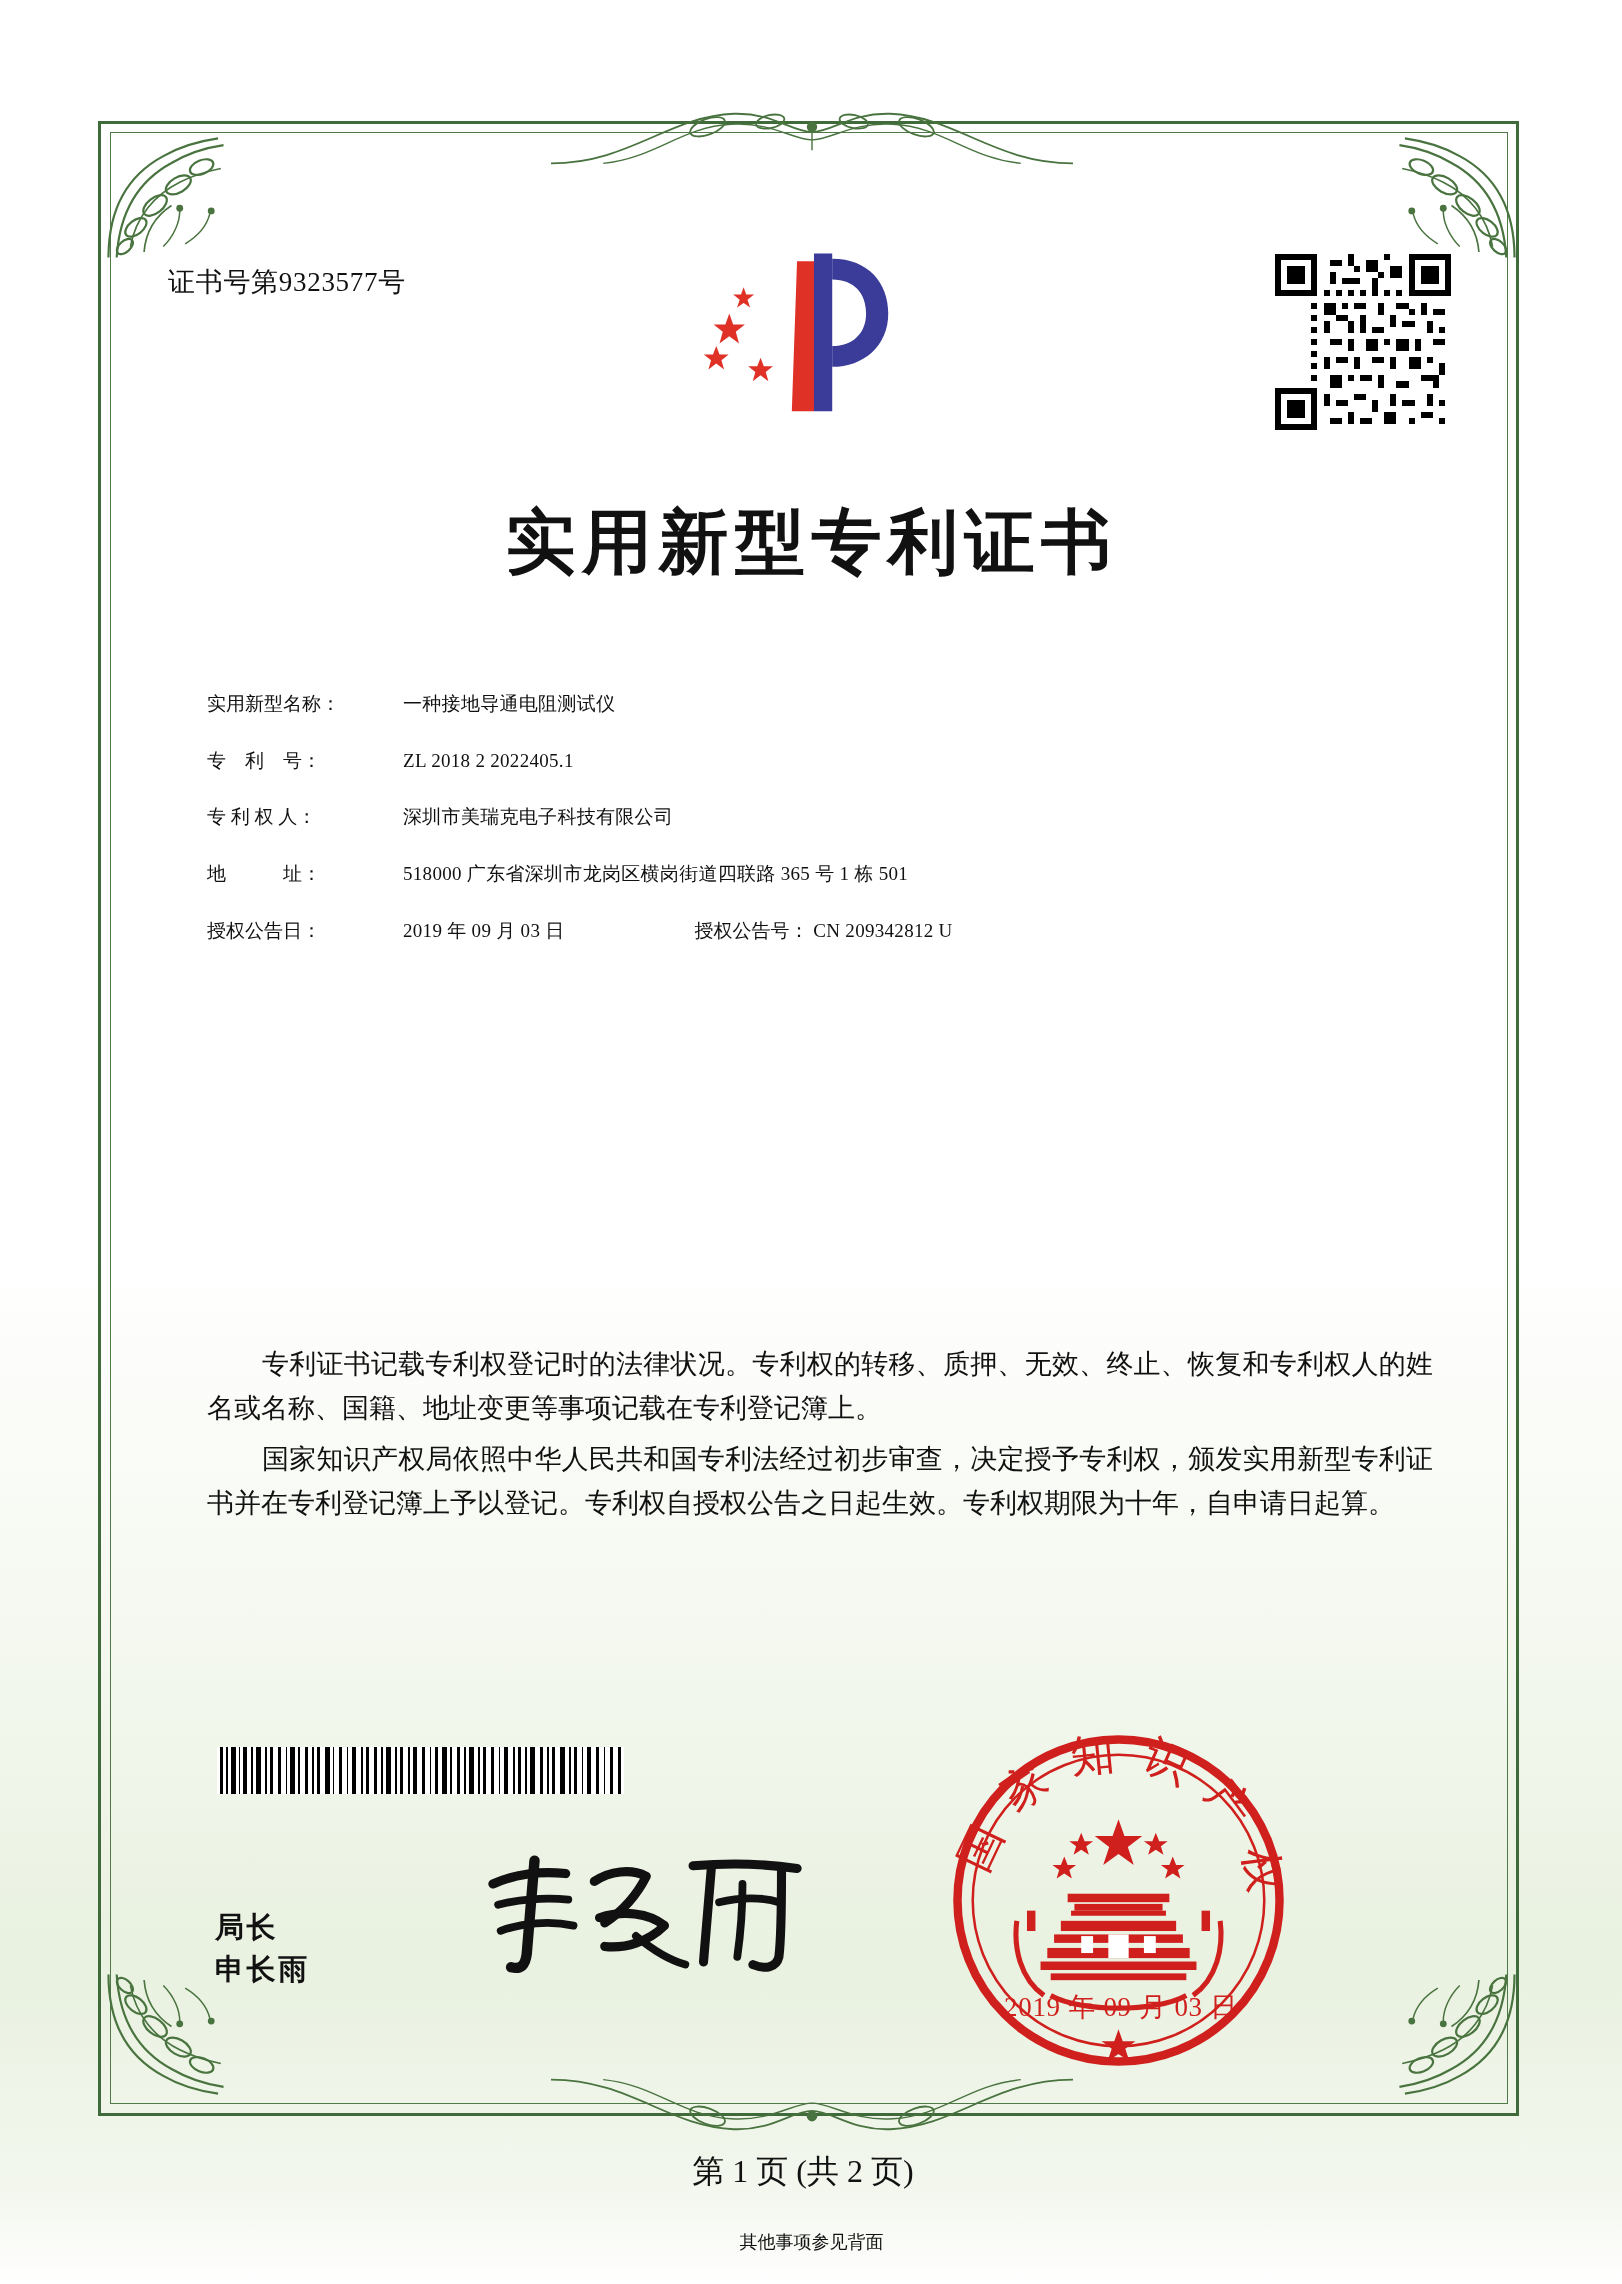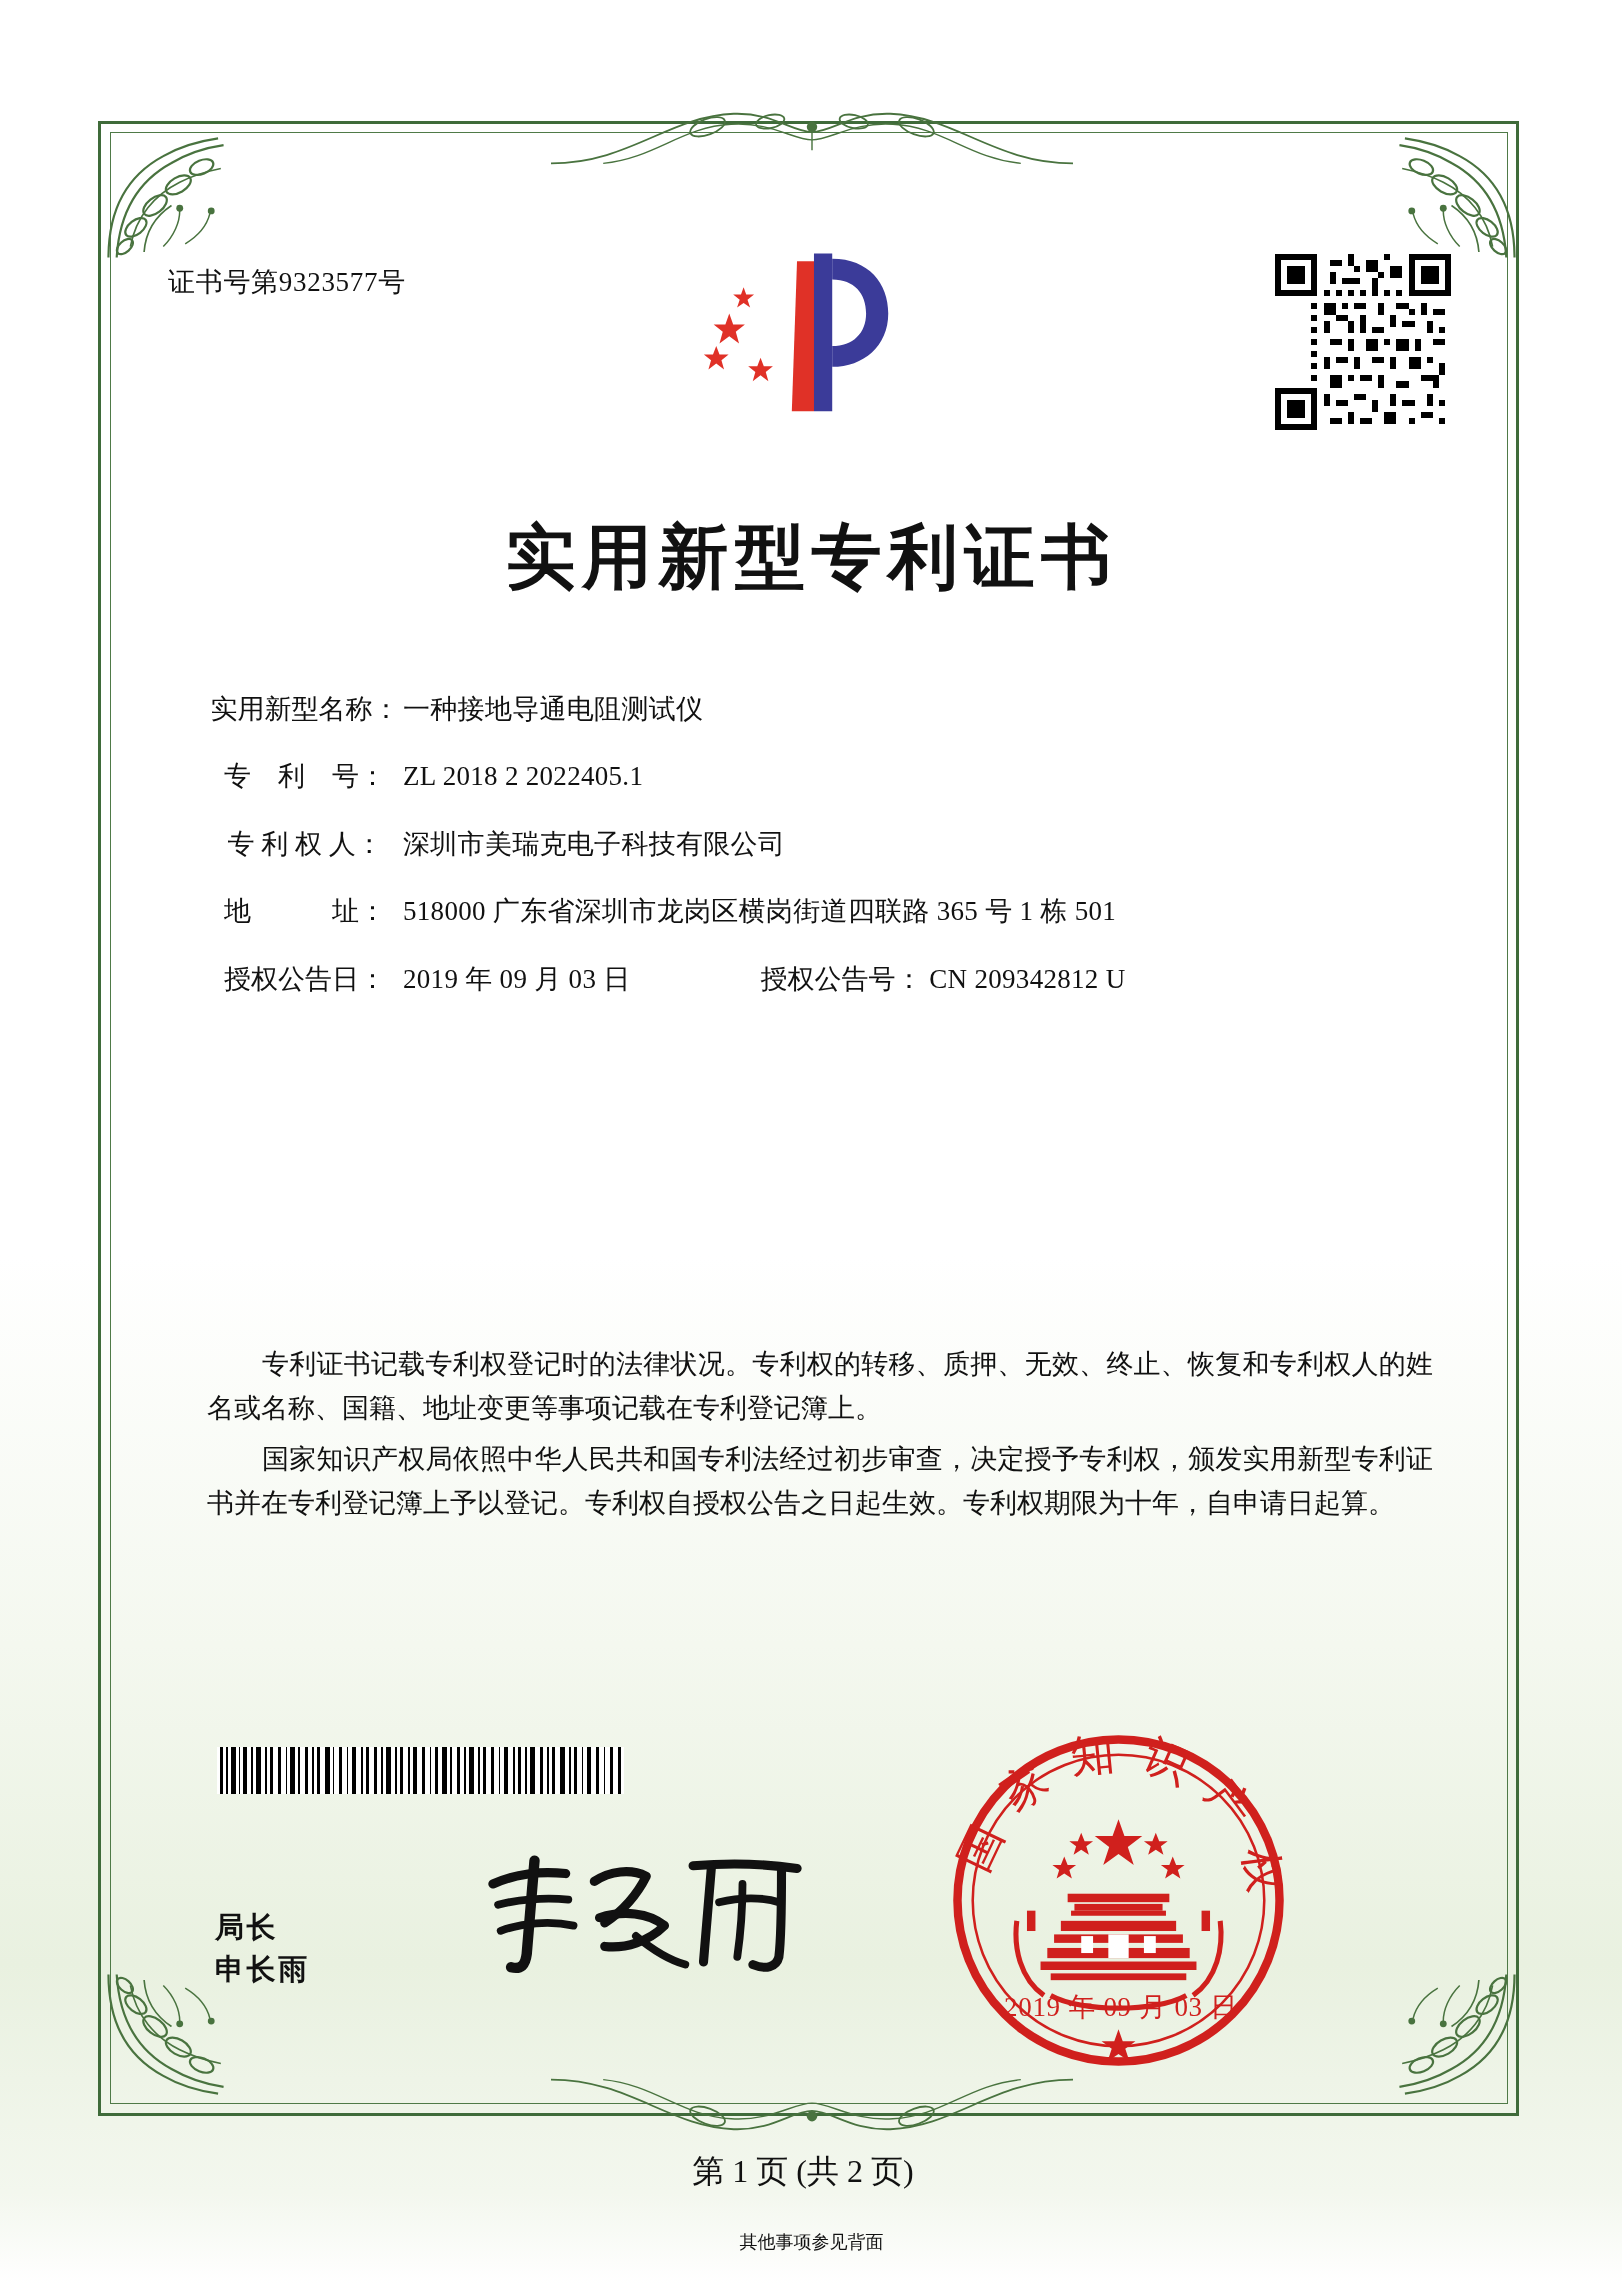--- a/index.html
+++ b/index.html
@@ -91,43 +91,42 @@
 
   .qr {
     position: absolute;
     left: 1275px; top: 254px;
     width: 176px; height: 176px;
   }
   .qr svg { width: 100%; height: 100%; display: block; }
 
   .cert-title {
     position: absolute;
-    left: 0; top: 511px;
+    left: 0; top: 496px;
     width: 1623px;
     text-align: center;
     font-size: 70px;
     font-weight: bold;
     letter-spacing: 6.5px;
     font-family: Liberation Sans, sans-serif;
   }
 
   
   .fields {
     position: absolute;
     left: 207px; top: 691px;
     width: 1239px;
   }
   .field-row {
     display: flex;
     align-items: baseline;
     margin-bottom: 31px;
-    font-size: 27px;
+    font-size: 19px;
     line-height: 1.35;
     white-space: nowrap;
-    text-align: center;
   }
   .field-label {
     display: inline-block;
     width: 196px;
     letter-spacing: 0px;
   }
   .field-value { letter-spacing: 0.3px; }
 
   .field-row.double .second {
     margin-left: 130px;

